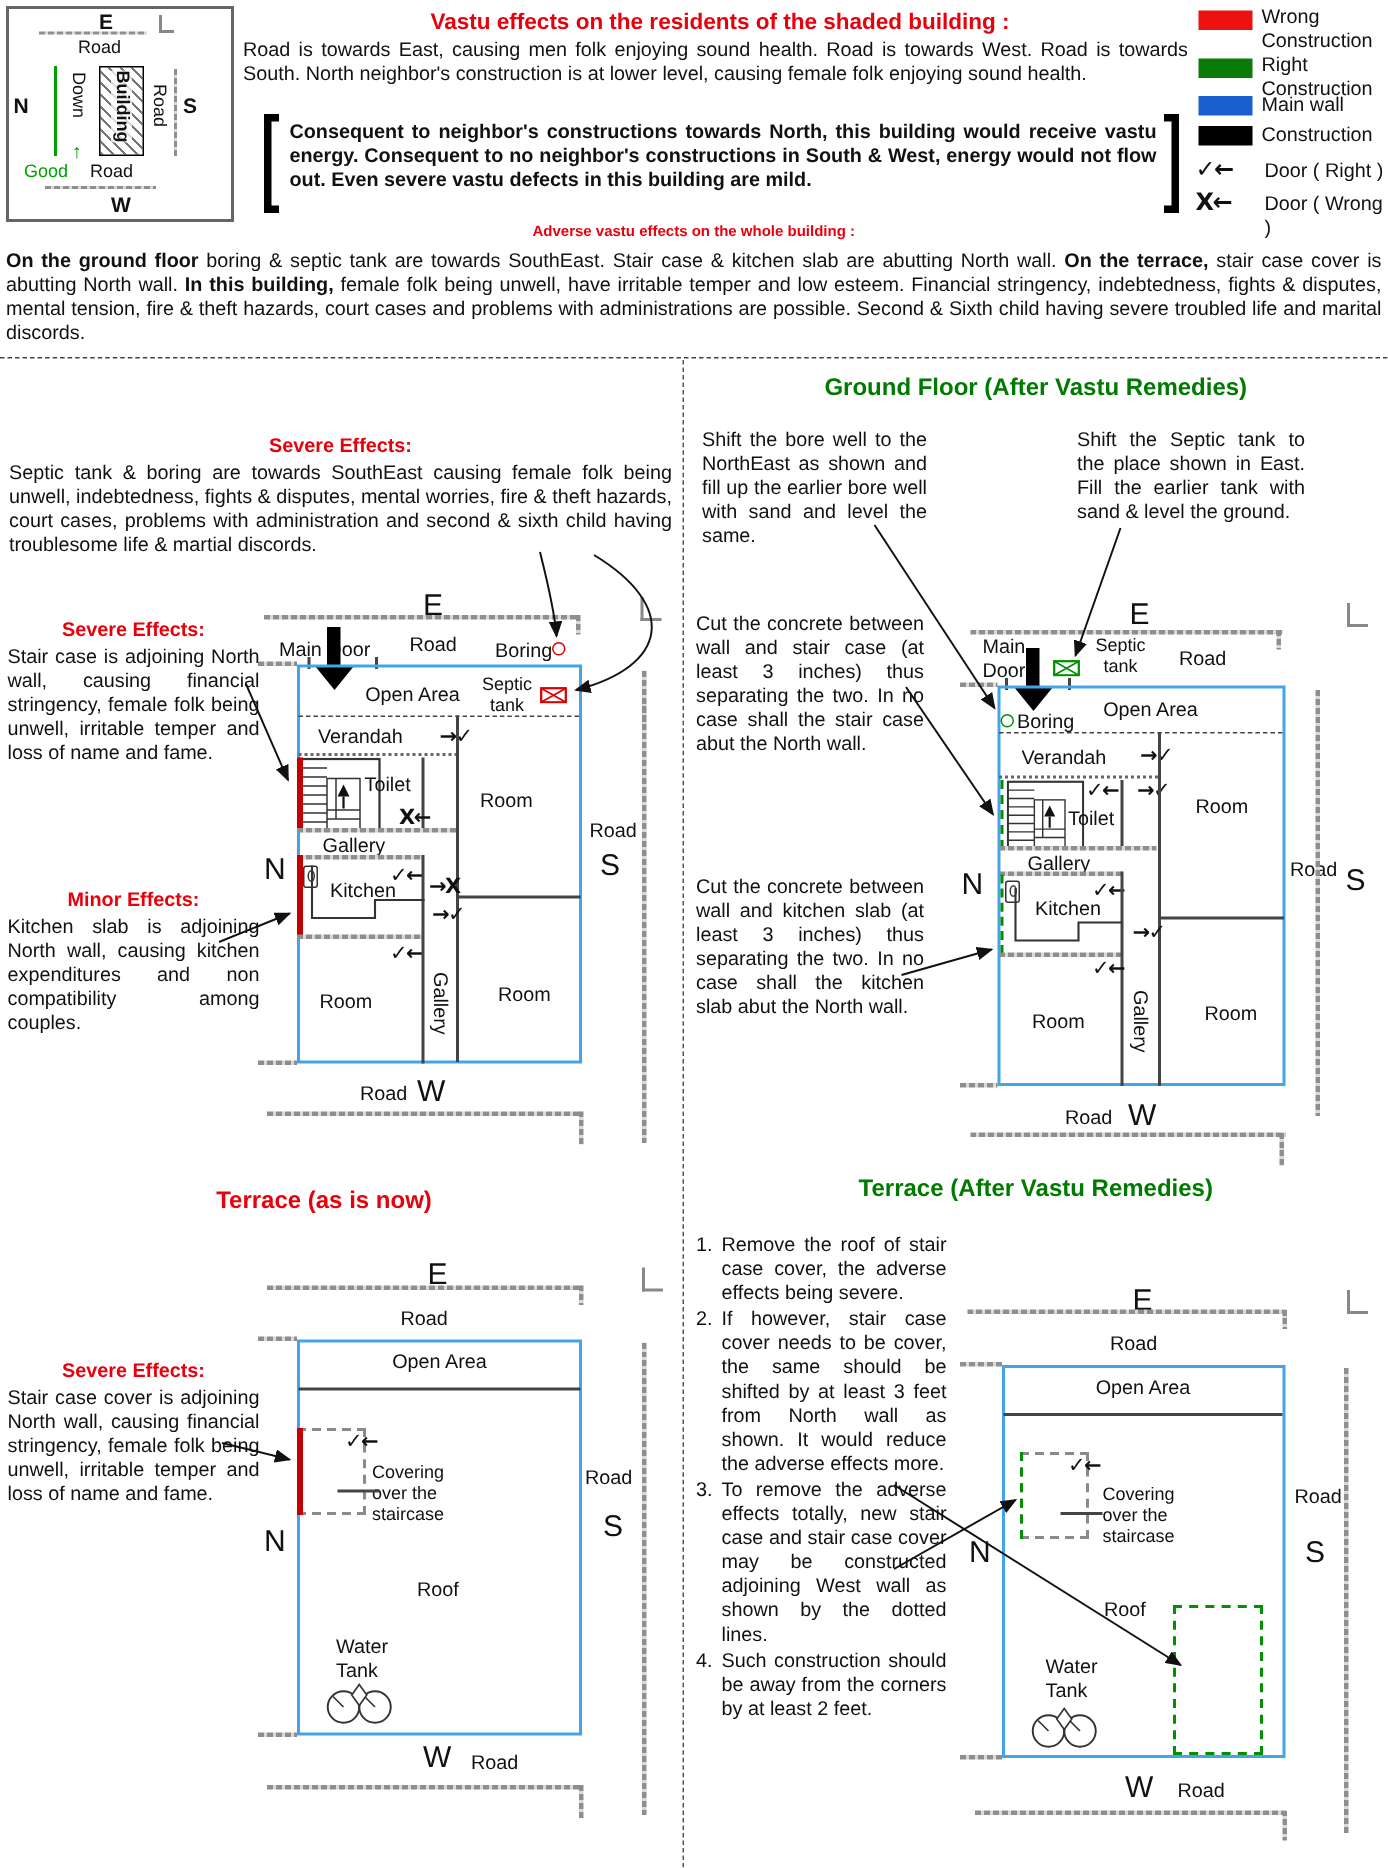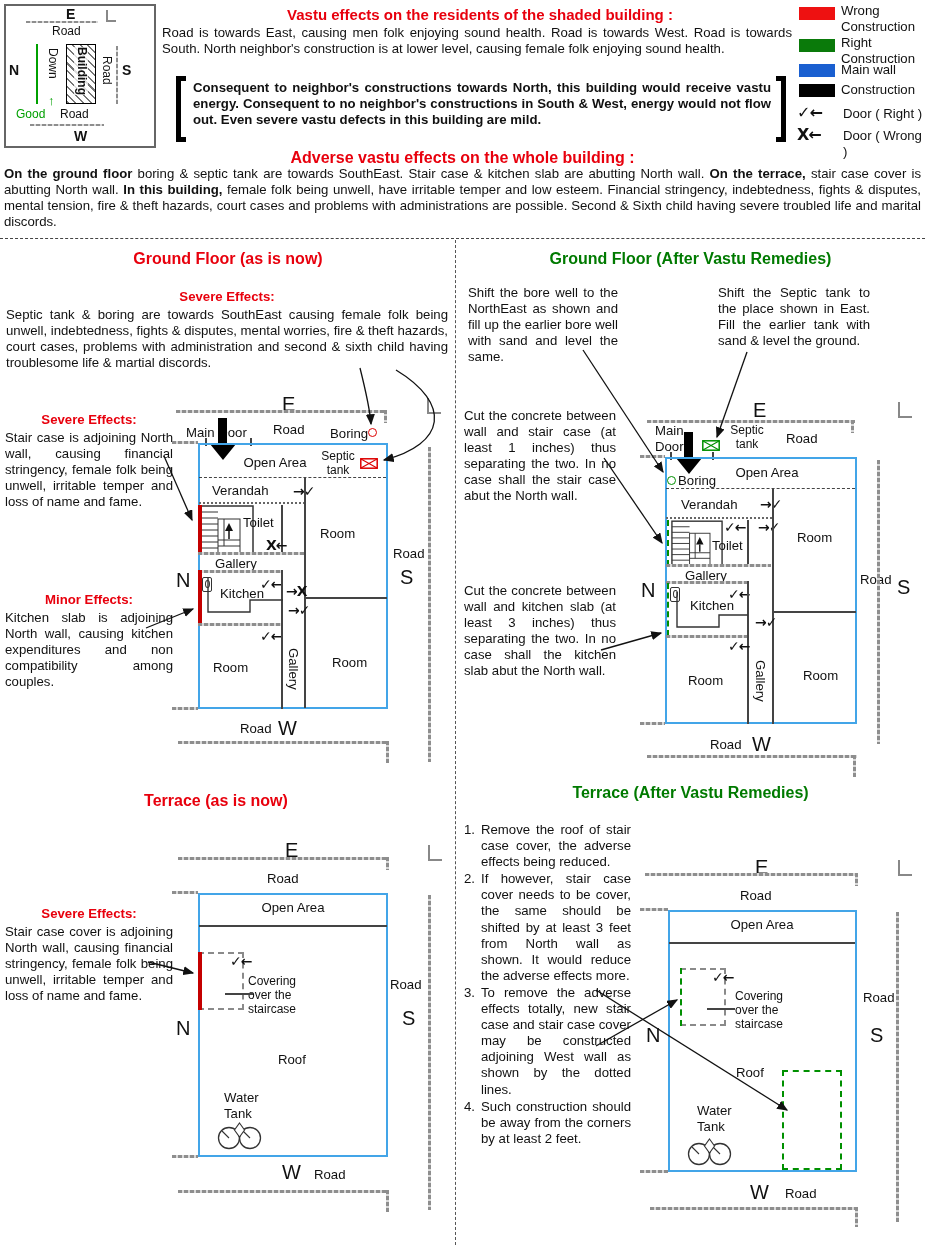--- a/index.html
+++ b/index.html
@@ -66,40 +66,39 @@
   <div class="abs sm" style="left:16px;top:108px;color:#00a000">Good</div>
   <div class="abs sm" style="left:60px;top:108px">Road</div>
   <div class="abs grayline-h" style="left:30px;top:124px;width:74px;height:2px"></div>
   <div class="abs b" style="left:74px;top:128px;font-size:14px">W</div>
 
   <div class="abs c b u red" style="left:160px;top:6px;width:640px;font-size:15px">Vastu effects on the residents of the shaded building :</div>
   <div class="abs t j" style="left:162px;top:25px;width:630px">Road is towards East, causing men folk enjoying sound health. Road is towards West. Road is towards South. North neighbor's construction is at lower level, causing female folk enjoying sound health.</div>
   <div class="abs bracket bl" style="left:176px;top:76px;height:66px"></div>
   <div class="abs t j b" style="left:193px;top:80px;width:578px">Consequent to neighbor's constructions towards North, this building would receive vastu energy. Consequent to no neighbor's constructions in South &amp; West, energy would not flow out. Even severe vastu defects in this building are mild.</div>
   <div class="abs bracket br" style="left:776px;top:76px;height:66px"></div>
-  <div class="abs c b u red" style="left:0;top:149px;width:925px;font-size:16px">Adverse vastu effects on the whole building :</div>
+  <div class="abs c b u red" style="left:0;top:149px;width:925px;font-size:10px">Adverse vastu effects on the whole building :</div>
   <div class="abs t j" style="left:4px;top:166px;width:917px"><span class="b">On the ground floor</span><span> boring &amp; septic tank are towards SouthEast. Stair case &amp; kitchen slab are abutting North wall. </span><span class="b">On the terrace,</span><span> stair case cover is abutting North wall. </span><span class="b">In this building,</span><span> female folk being unwell, have irritable temper and low esteem. Financial stringency, indebtedness, fights &amp; disputes, mental tension, fire &amp; theft hazards, court cases and problems with administrations are possible. Second &amp; Sixth child having severe troubled life and marital discords.</span></div>
 
   <div class="abs swatch" style="left:799px;top:7px;background:#ee1111"></div>
   <div class="abs t" style="left:841px;top:3px;width:84px">Wrong Construction</div>
   <div class="abs swatch" style="left:799px;top:39px;background:#0a7a0a"></div>
   <div class="abs t" style="left:841px;top:35px;width:84px">Right Construction</div>
   <div class="abs swatch" style="left:799px;top:64px;background:#1a5fd0"></div>
   <div class="abs t" style="left:841px;top:62px;width:84px">Main wall</div>
   <div class="abs swatch" style="left:799px;top:84px;background:#000"></div>
   <div class="abs t" style="left:841px;top:82px;width:84px">Construction</div>
   <div class="abs door" style="left:797px;top:105px;font-size:16px">✓←</div>
   <div class="abs t" style="left:843px;top:106px">Door ( Right )</div>
   <div class="abs door" style="left:797px;top:127px;font-size:16px">X←</div>
   <div class="abs t" style="left:843px;top:128px">Door ( Wrong )</div>
 
   <div class="abs dash-h" style="left:0;top:238px;width:925px"></div>
   <div class="abs" style="left:455px;top:240px;height:1005px;border-left:1.5px dashed #555"></div>
 
-  <div class="abs c b u red" style="left:0;top:250px;width:456px;font-size:16px">Ground Floor (as is now)</div>
   <div class="abs" style="left:6px;top:289px;width:442px">
     <div class="c b u red t">Severe Effects:</div>
     <div class="t j" style="margin-top:2px">Septic tank &amp; boring are towards SouthEast causing female folk being unwell, indebtedness, fights &amp; disputes, mental worries, fire &amp; theft hazards, court cases, problems with administration and second &amp; sixth child having troublesome life &amp; martial discords.</div>
   </div>
   <div class="abs" style="left:5px;top:412px;width:168px">
     <div class="c b u red t">Severe Effects:</div>
     <div class="t j" style="margin-top:2px">Stair case is adjoining North wall, causing financial stringency, female folk being unwell, irritable temper and loss of name and fame.</div>
   </div>
   <div class="abs" style="left:5px;top:592px;width:168px">
     <div class="c b u red t">Minor Effects:</div>
@@ -172,21 +171,21 @@
   <div class="abs grayline-v" style="left:428px;top:447px;height:315px"></div>
   <div class="abs grayline-h" style="left:172px;top:707px;width:26px"></div>
   <div class="abs t" style="left:240px;top:721px">Road</div>
   <div class="abs cmp" style="left:278px;top:718px">W</div>
   <div class="abs grayline-h" style="left:178px;top:741px;width:210px"></div>
   <div class="abs grayline-v" style="left:386px;top:741px;height:22px"></div>
 
   <div class="abs c b u green" style="left:456px;top:250px;width:469px;font-size:16px">Ground Floor (After Vastu Remedies)</div>
   <div class="abs t j" style="left:718px;top:285px;width:152px">Shift the Septic tank to the place shown in East. Fill the earlier tank with sand &amp; level the ground.</div>
   <div class="abs t j" style="left:468px;top:285px;width:150px">Shift the bore well to the NorthEast as shown and fill up the earlier bore well with sand and level the same.</div>
-  <div class="abs t j" style="left:464px;top:408px;width:152px">Cut the concrete between wall and stair case (at least 1 inches) thus separating the two. In no case shall the stair case abut the North wall.</div>
+  <div class="abs t j" style="left:464px;top:408px;width:152px">Cut the concrete between wall and stair case (at least 3 inches) thus separating the two. In no case shall the stair case abut the North wall.</div>
   <div class="abs t j" style="left:464px;top:583px;width:152px">Cut the concrete between wall and kitchen slab (at least 3 inches) thus separating the two. In no case shall the kitchen slab abut the North wall.</div>
 
   <div class="abs cmp" style="left:753px;top:400px">E</div>
   <div class="abs grayline-h" style="left:647px;top:420px;width:208px"></div>
   <div class="abs grayline-v" style="left:851px;top:420px;height:13px"></div>
   <div class="abs lmark" style="left:898px;top:402px;width:14px;height:16px"></div>
   <div class="abs t" style="left:655px;top:423px;width:46px">Main Door</div>
   <div class="abs main-arrow" style="left:684px;top:432px;height:26px"></div>
   <div class="abs" style="left:702px;top:440px;color:#009000">
       <svg width="18" height="11" viewBox="0 0 18 11">
@@ -287,21 +286,21 @@
   <div class="abs grayline-h" style="left:172px;top:1155px;width:26px"></div>
   <div class="abs cmp" style="left:282px;top:1162px">W</div>
   <div class="abs t" style="left:314px;top:1167px">Road</div>
   <div class="abs grayline-h" style="left:178px;top:1190px;width:210px"></div>
   <div class="abs grayline-v" style="left:386px;top:1190px;height:22px"></div>
 
   <div class="abs c b u green" style="left:456px;top:784px;width:469px;font-size:16px">Terrace (After Vastu Remedies)</div>
   <div class="abs t" style="left:464px;top:822px;width:167px">
     <div class="li">
         <span class="n">1.</span>
-        <span class="x">Remove the roof of stair case cover, the adverse effects being reduced.</span>
+        <span class="x">Remove the roof of stair case cover, the adverse effects being severe.</span>
       </div>
     <div class="li">
         <span class="n">2.</span>
         <span class="x">If however, stair case cover needs to be cover, the same should be shifted by at least 3 feet from North wall as shown. It would reduce the adverse effects more.</span>
       </div>
     <div class="li">
         <span class="n">3.</span>
         <span class="x">To remove the adverse effects totally, new stair case and stair case cover may be constructed adjoining West wall as shown by the dotted lines.</span>
       </div>
     <div class="li">

